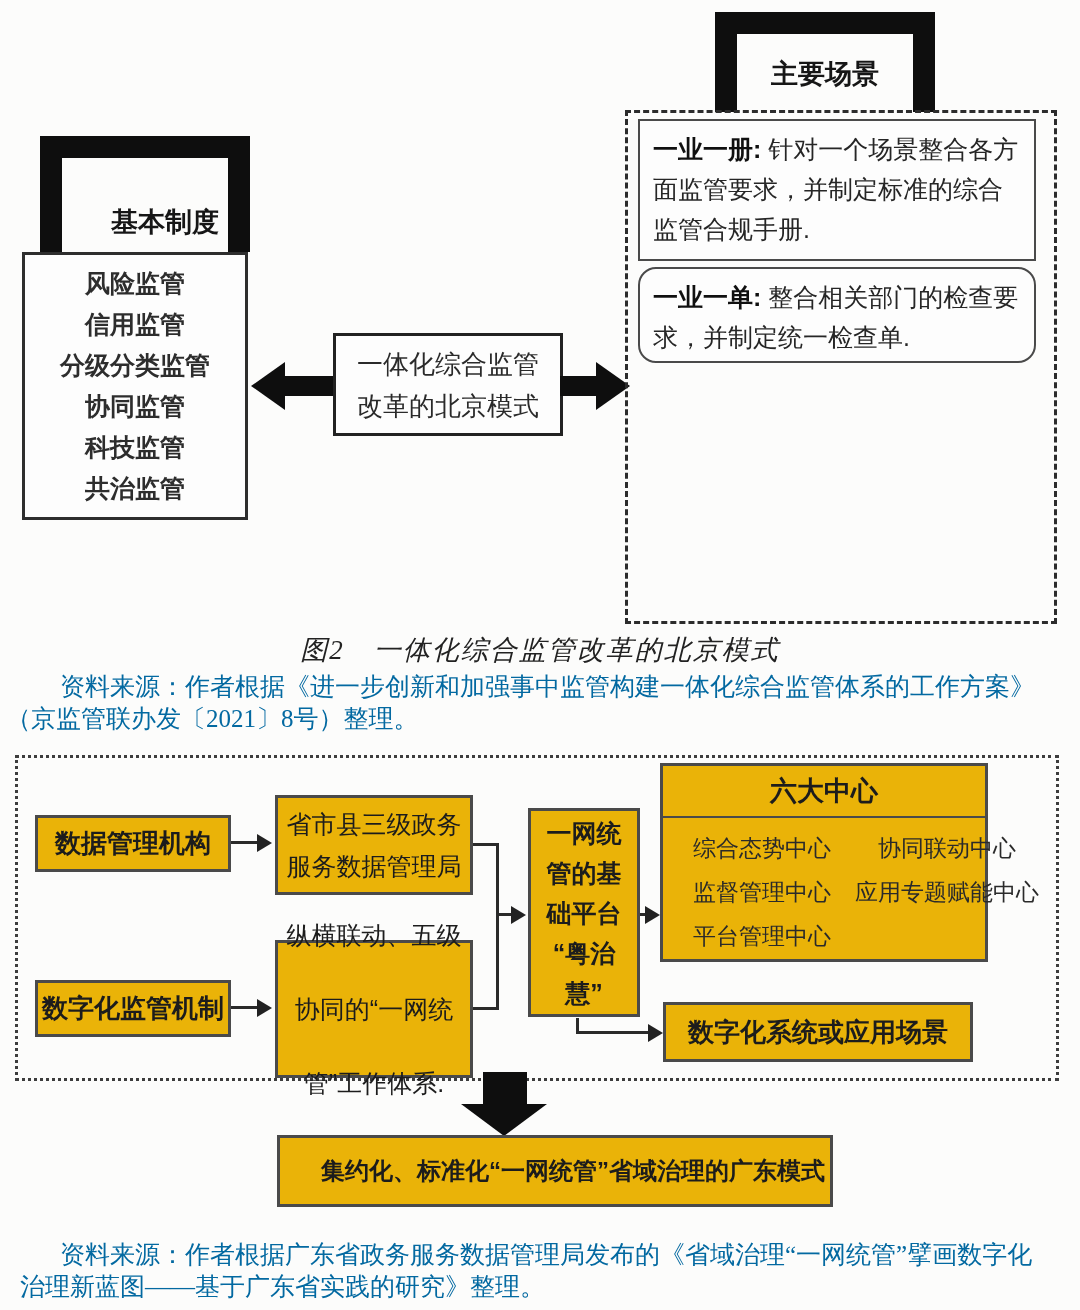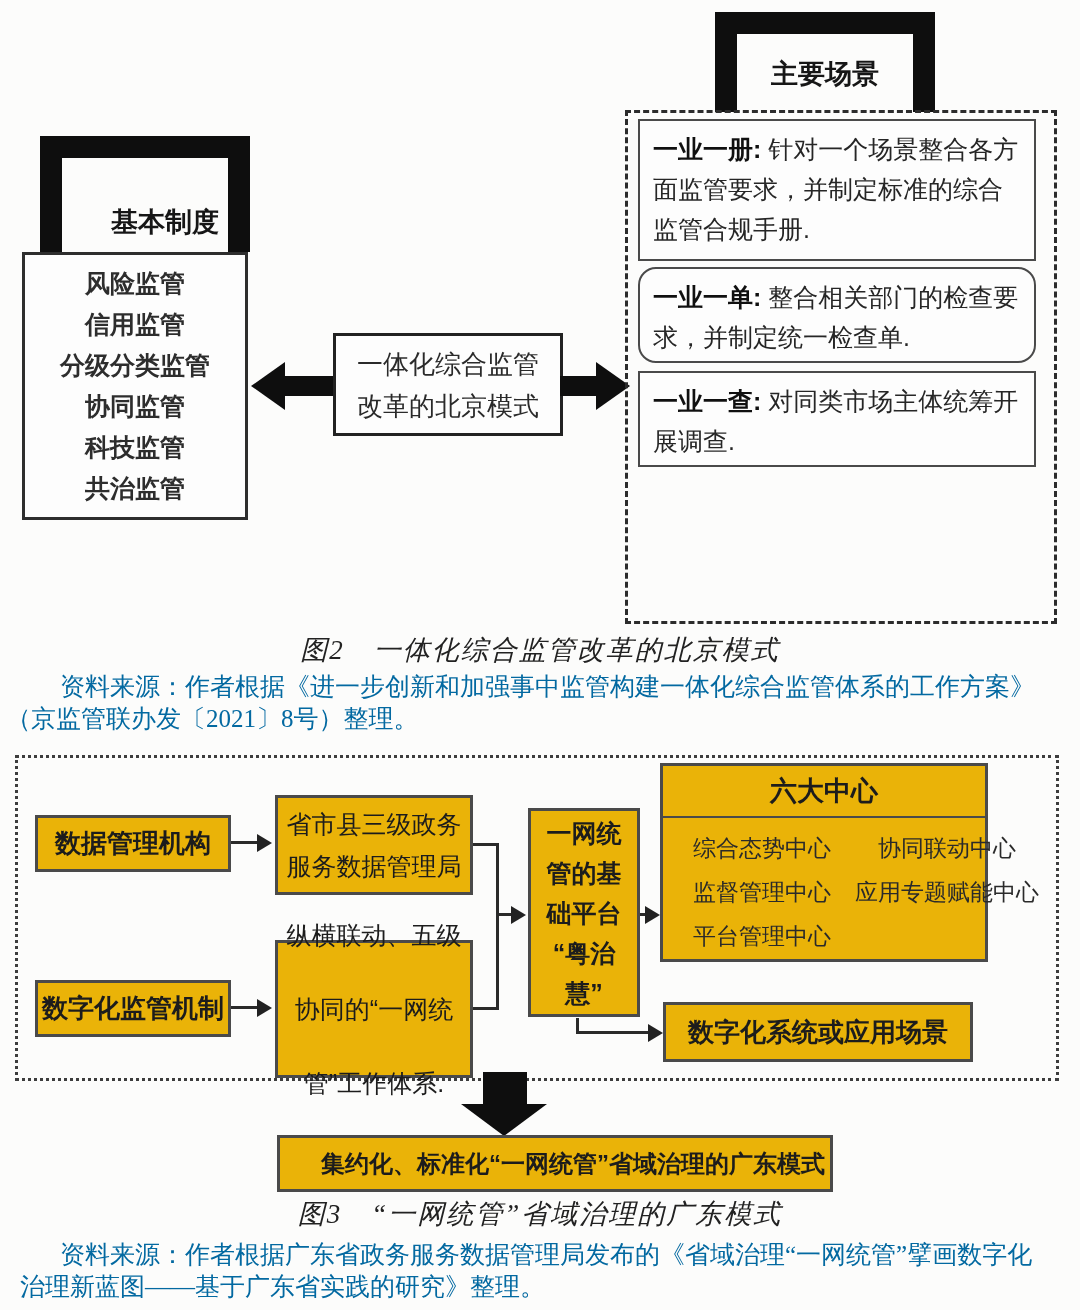--- a/index.html
+++ b/index.html
@@ -49,21 +49,21 @@
   .f3-boxA{left:35px;top:815px;width:196px;height:57px;display:flex;align-items:center;justify-content:center;font-size:26px;font-weight:bold;border-width:3px;}
   .f3-boxB{left:275px;top:795px;width:198px;height:100px;display:flex;flex-direction:column;align-items:center;justify-content:center;font-size:25px;line-height:42px;border-width:3px;}
   .f3-boxC{left:35px;top:980px;width:196px;height:57px;display:flex;align-items:center;justify-content:center;font-size:26px;font-weight:bold;border-width:3px;}
   .f3-boxD{left:275px;top:940px;width:198px;height:138px;display:flex;flex-direction:column;align-items:center;justify-content:center;font-size:25px;line-height:42px;border-width:3px;gap:32px;}
   .f3-platform{left:528px;top:808px;width:112px;height:209px;display:flex;flex-direction:column;align-items:center;justify-content:center;font-size:25px;font-weight:bold;line-height:40px;border-width:3px;}
   .f3-centers{left:660px;top:763px;width:328px;height:199px;border-width:3px;}
   .f3-centers-header{height:50px;border-bottom:2px solid #4a4a4a;display:flex;align-items:center;justify-content:center;font-size:27px;font-weight:bold;}
   .f3-centers-grid{display:grid;grid-template-columns:186px 1fr;padding:8px 4px 0 6px;}
   .f3-centers-grid div{font-size:23px;line-height:44px;text-align:center;color:#2a2a2a;white-space:nowrap;}
   .f3-apps{left:663px;top:1002px;width:310px;height:60px;display:flex;align-items:center;justify-content:center;font-size:26px;font-weight:bold;border-width:3px;}
-  .f3-result{left:277px;top:1135px;width:556px;height:57px;display:flex;align-items:center;justify-content:center;font-size:24px;font-weight:bold;border-width:3px;white-space:nowrap;padding-left:36px;}
+  .f3-result{left:277px;top:1135px;width:556px;height:72px;display:flex;align-items:center;justify-content:center;font-size:24px;font-weight:bold;border-width:3px;white-space:nowrap;padding-left:36px;}
 </style>
 </head>
 <body>
 
 <div class="page">
 
   <div class="bracket f2-bracket-left"></div>
   <div class="blabel f2-bracket-left-label">基本制度</div>
 
   <div class="solidbox f2-institutions">
@@ -88,23 +88,20 @@
 
   <div class="bracket f2-bracket-right"></div>
   <div class="blabel f2-bracket-right-label">主要场景</div>
 
   <div class="abs f2-dashed">
     <div class="scenario f2-s1">
       <span class="term">一业一册:</span><span> 针对一个场景整合各方面监管要求，并制定标准的综合监管合规手册.</span>
     </div>
     <div class="scenario f2-s2">
       <span class="term">一业一单:</span><span> 整合相关部门的检查要求，并制定统一检查单.</span>
-    </div>
-    <div class="scenario f2-s3">
-      <span class="term">一业一查:</span><span> 对同类市场主体统筹开展调查.</span>
     </div>
   </div>
 
   <div class="caption" style="top:632px;">图2　一体化综合监管改革的北京模式</div>
   <div class="source" style="left:60px;top:672px;">资料来源：作者根据《进一步创新和加强事中监管构建一体化综合监管体系的工作方案》</div>
   <div class="source" style="left:6px;top:704px;">（京监管联办发〔2021〕8号）整理。</div>
 
   <div class="abs f3-container"></div>
 
   <div class="thinbox f3-boxA">数据管理机构</div>
@@ -156,17 +153,16 @@
   <div class="hline" style="left:576px;top:1031px;width:74px;"></div>
   <div class="tri-right" style="left:648px;top:1024px;"></div>
 
   <div class="thinbox f3-apps">数字化系统或应用场景</div>
 
   <div class="shaft" style="left:483px;top:1072px;width:44px;height:34px;"></div>
   <div class="bigtri-down abs" style="left:461px;top:1104px;"></div>
 
   <div class="thinbox f3-result">集约化、标准化“一网统管”省域治理的广东模式</div>
 
-  <div class="caption" style="top:1196px;">图3　“一网统管”省域治理的广东模式</div>
   <div class="source" style="left:60px;top:1240px;">资料来源：作者根据广东省政务服务数据管理局发布的《省域治理“一网统管”擘画数字化</div>
   <div class="source" style="left:6px;top:1272px;margin-left:14px;">治理新蓝图——基于广东省实践的研究》整理。</div>
 
 </div>
 
 </body></html>

